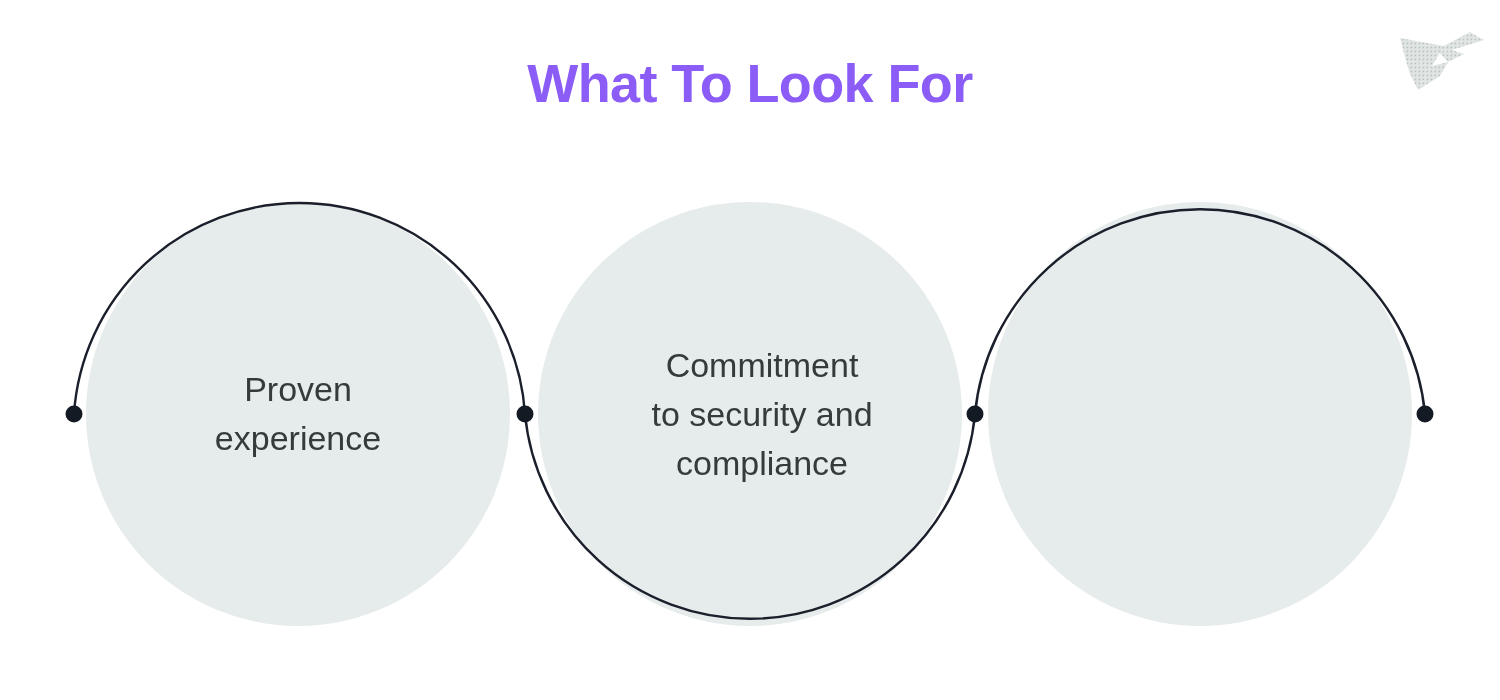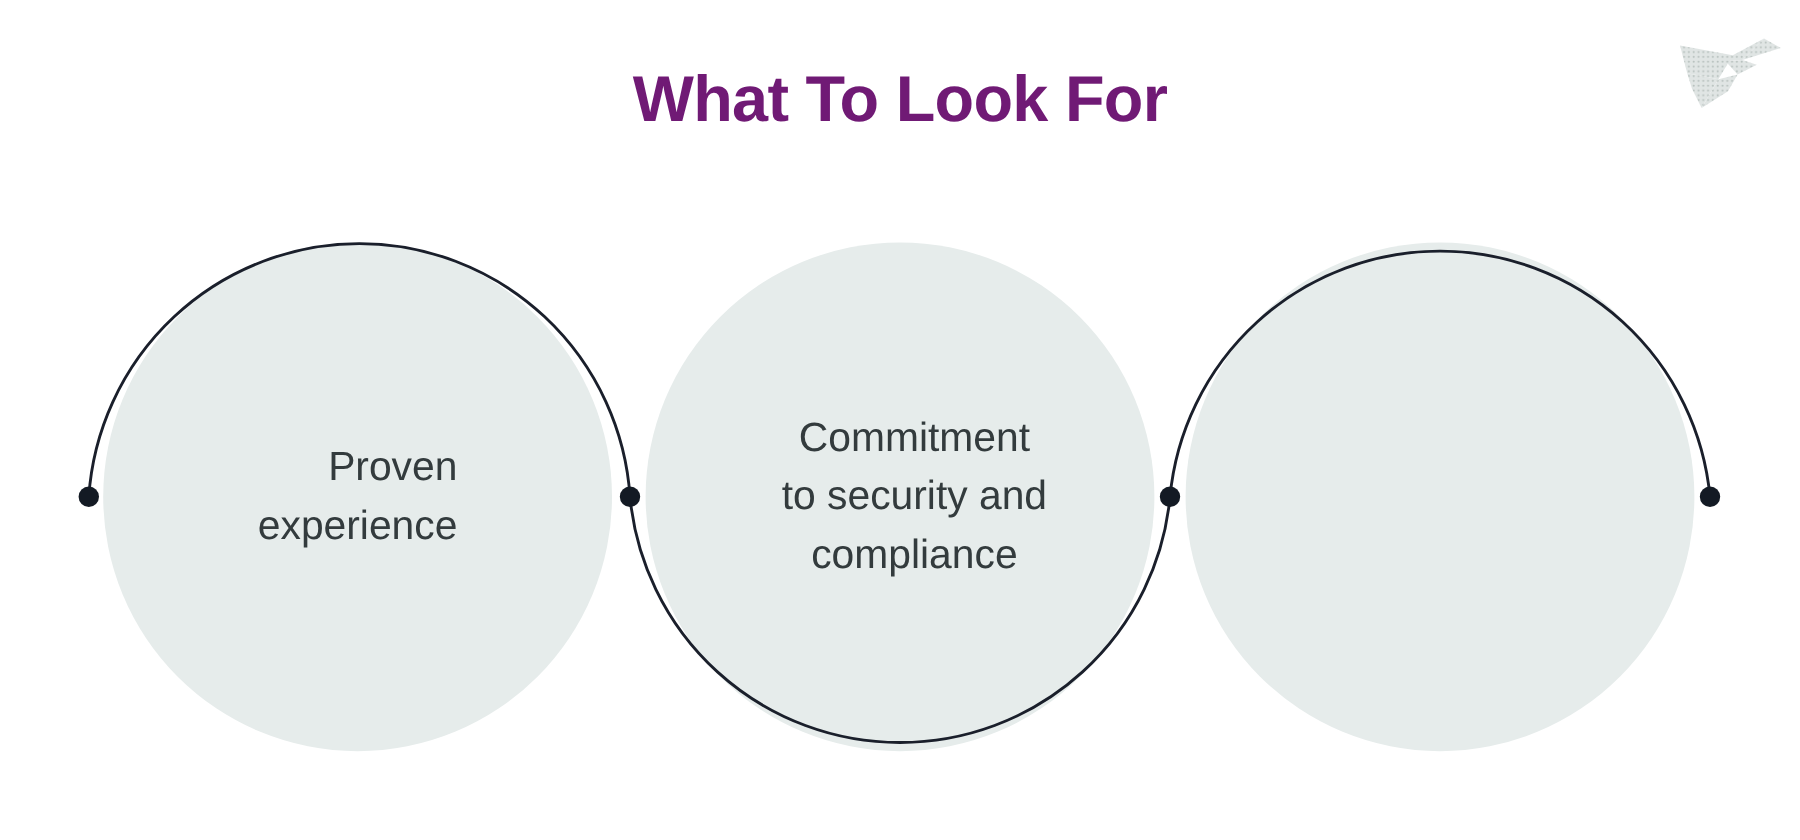--- a/index.html
+++ b/index.html
@@ -36,21 +36,21 @@
   .page-title {
     position: absolute;
     top: 55px;
     left: 0;
     width: 1500px;
     text-align: center;
     font-family: "Liberation Sans", sans-serif;
     font-size: 54px;
     font-weight: bold;
     letter-spacing: -0.6px;
-    color: #701a75;
+    color: #8b5cf6;
     line-height: 1.05;
     white-space: nowrap;
   }
 
   
   .diagram {
     position: absolute;
     left: 0;
     top: 0;
     width: 1500px;
@@ -112,21 +112,21 @@
                A 226,226 0 0 1 525,414
                A 226,226 0 0 0 975,414
                A 226,226 0 0 1 1425,414" fill="none" stroke="#1a1f2b" stroke-width="2.4" stroke-linecap="round"></path>
 
       <circle cx="74" cy="414" r="8.5" fill="#131a24"></circle>
       <circle cx="525" cy="414" r="8.5" fill="#131a24"></circle>
       <circle cx="975" cy="414" r="8.5" fill="#131a24"></circle>
       <circle cx="1425" cy="414" r="8.5" fill="#131a24"></circle>
     </svg>
 
-    <div class="node-label" style="left:298px; top:414px;text-align:right;">Proven
+    <div class="node-label" style="left:298px; top:414px;">Proven
 experience</div>
 
     <div class="node-label" style="left:750px; top:414px;margin-left:12px;">Commitment
 to security and
 compliance</div>
 
   </div>
 
 </div>
 

